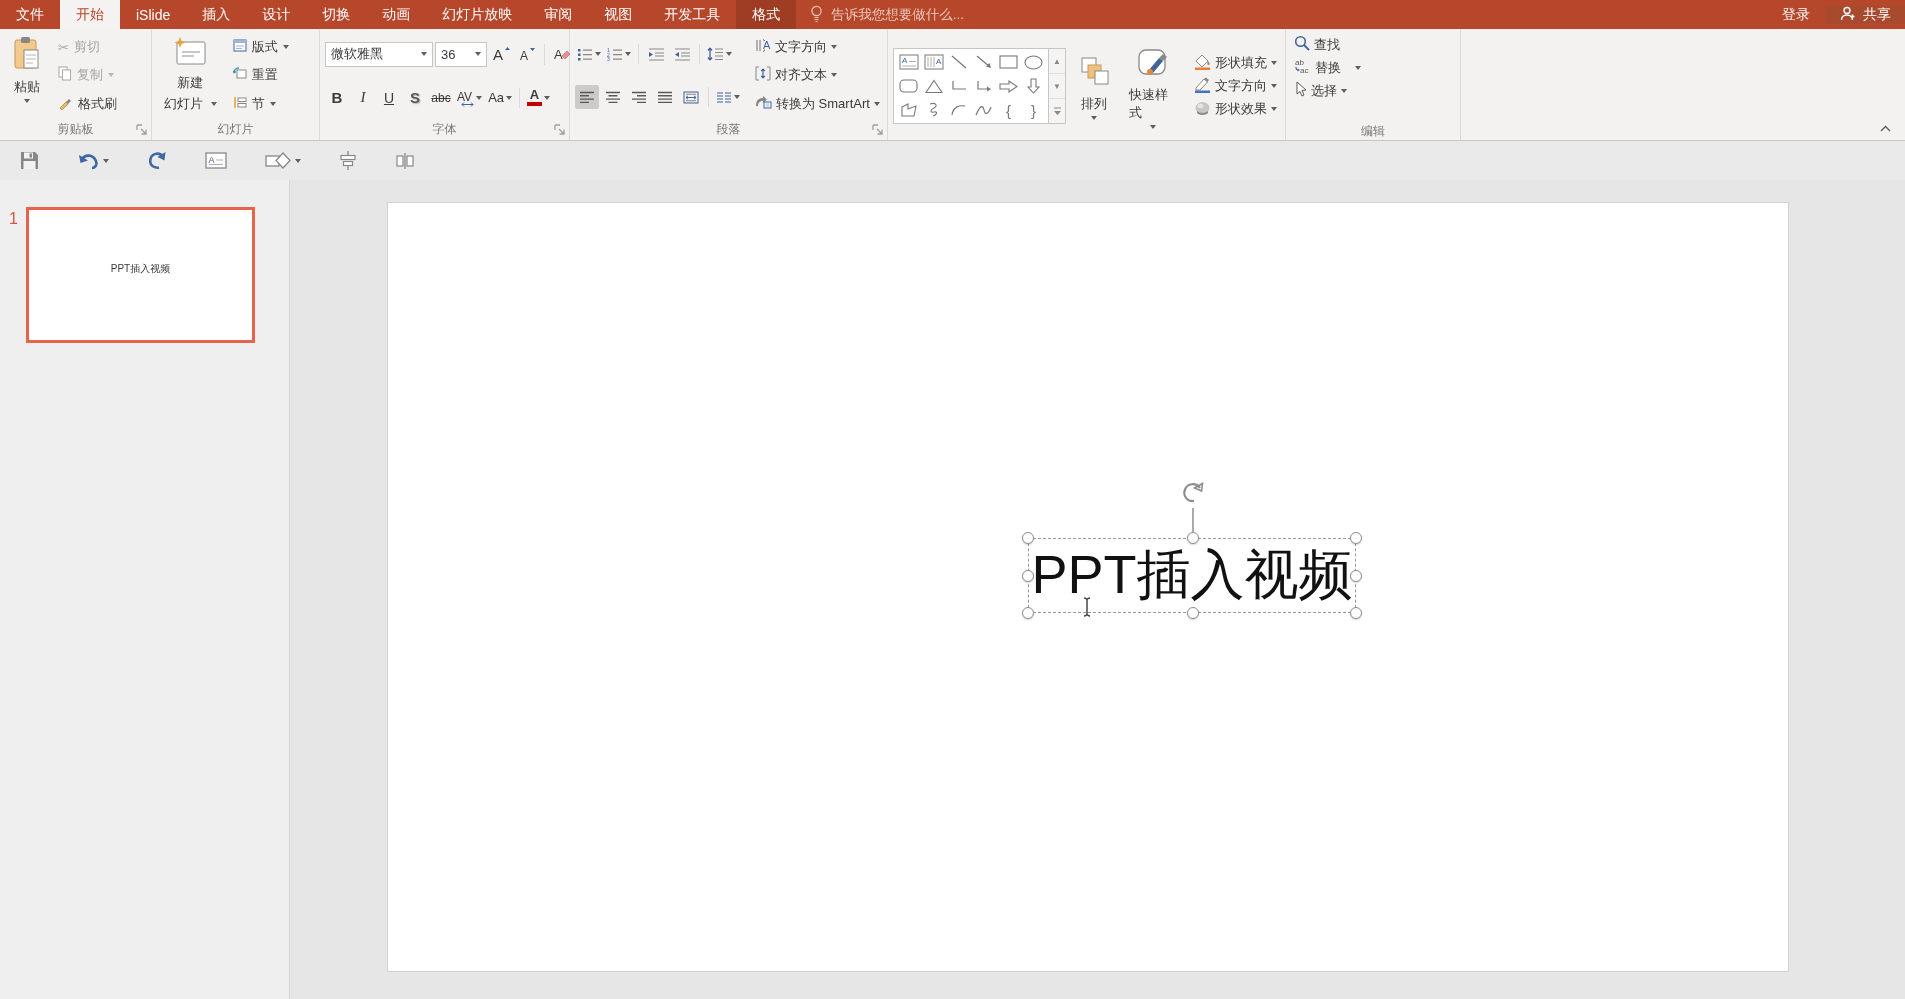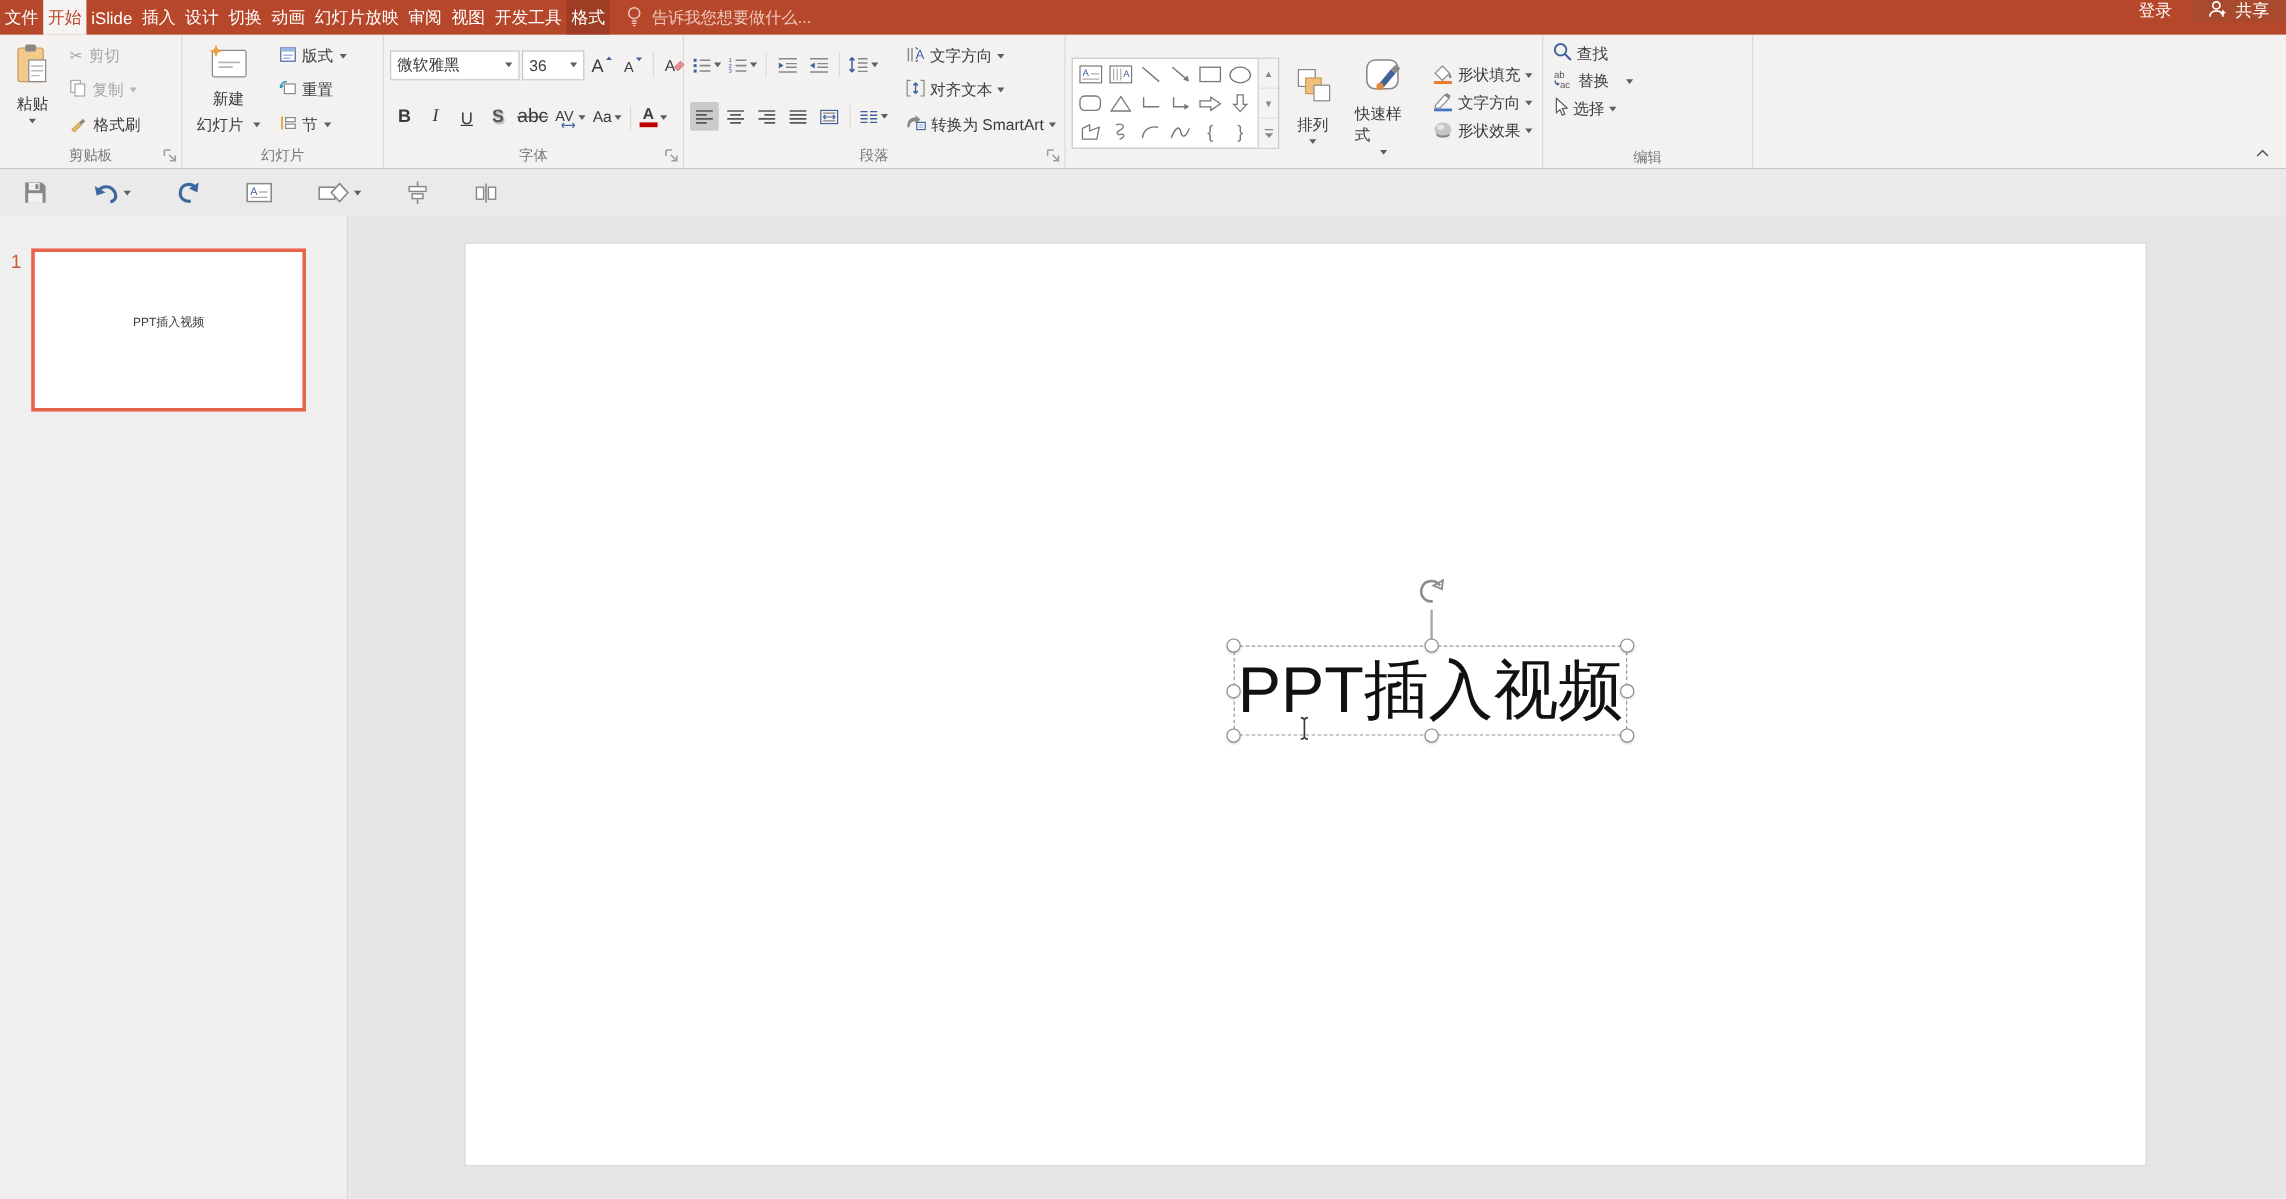--- a/index.html
+++ b/index.html
@@ -2,25 +2,25 @@
 <html><head>
 <meta charset="utf-8">
 <style>
   * { margin:0; padding:0; box-sizing:border-box; }
   html,body { width:1905px; height:999px; overflow:hidden; }
   body { font-family:"Liberation Sans","DejaVu Sans",sans-serif; -webkit-font-smoothing:antialiased; }
   .app { width:1905px; height:999px; position:relative; background:#E6E6E6; }
 
   
   .titlebar { height:29px; background:#B7472A; display:flex; align-items:stretch; color:#fff; font-size:14px; }
-  .tab { padding:0 4px; display:flex; align-items:center; cursor:default; white-space:nowrap; }
+  .tab { padding:0 16px; display:flex; align-items:center; cursor:default; white-space:nowrap; }
   .tab.active { background:#F5F3F2; color:#B7472A; }
   .tab.contextual { background:#9E3D23; }
   .tellme { display:flex; align-items:center; gap:8px; color:#EDC9BC; padding:0 14px; font-size:13.5px; }
-  .titlebar-right { margin-left:auto; display:flex; align-items:flex-start; }
+  .titlebar-right { margin-left:auto; display:flex; align-items:center; }
   .signin { padding:0 16px; display:flex; align-items:center; }
   .share { background:#A84A2E; padding:0 14px; display:flex; align-items:center; gap:7px; }
 
   
   .ribbon { height:112px; background:#F3F2F1; border-bottom:1px solid #C8C6C4; display:flex; position:relative; color:#3B3A39; }
   .group { display:flex; flex-direction:column; border-right:1px solid #DCDAD8; position:relative; }
   .group-content { flex:1; display:flex; align-items:stretch; padding:3px 5px 0 5px; gap:4px; }
   .group-label { height:21px; display:flex; align-items:center; justify-content:center; color:#7A7876; font-size:12px; position:relative; }
   .launcher { position:absolute; right:3px; bottom:4px; width:13px; height:13px; opacity:.8; }
   .btn-big { display:flex; flex-direction:column; align-items:center; justify-content:flex-start; padding:4px 7px 1px; font-size:13px; gap:3px; border-radius:2px; }
@@ -33,21 +33,21 @@
   .hrow { display:flex; align-items:center; gap:2px; }
   .combo { background:#fff; border:1px solid #C8C6C4; height:25px; display:flex; align-items:center; font-size:13px; padding:0 5px; gap:6px; }
   .combo .caret { margin-left:auto; }
   .tbtn { min-width:24px; height:24px; display:flex; align-items:center; justify-content:center; border-radius:2px; padding:0 2px; gap:2px; }
   .tbtn.active-toggle { background:#CDCBC9; }
   .vsep { width:1px; align-self:stretch; background:#DCDAD8; margin:2px 3px; }
   .glyphB { font-weight:bold; font-size:15px; }
   .glyphI { font-style:italic; font-family:"Liberation Serif",serif; font-size:15px; }
   .glyphU { text-decoration:underline; font-size:14px; }
   .glyphS { font-weight:bold; font-size:15px; color:#5A5856; text-shadow:1px 1px 1px #B5B3B1; }
-  .glyphStrike { text-decoration:line-through; font-size:16px; }
+  .glyphStrike { text-decoration:line-through; font-size:12px; }
   .glyphAV { font-size:12px; border-bottom:0; position:relative; }
   .fontcolor { display:flex; flex-direction:column; align-items:center; line-height:12px; }
   .fontcolor .bar { width:15px; height:4px; background:#C00000; margin-top:1px; }
   .labelbtn { display:flex; align-items:center; gap:4px; font-size:13px; padding:2px 3px; border-radius:2px; white-space:nowrap; }
 
   
   .gallery { display:flex; border:1px solid #C8C6C4; background:#fff; height:76px; align-self:center; }
   .gallery-grid { display:grid; grid-template-columns:repeat(6,25px); grid-template-rows:repeat(3,24px); align-items:center; justify-items:center; padding:1px 2px; }
   .shape-cell { width:25px; height:24px; display:flex; align-items:center; justify-content:center; color:#7A7876; }
   .gallery-scroll { width:17px; border-left:1px solid #C8C6C4; display:flex; flex-direction:column; }

